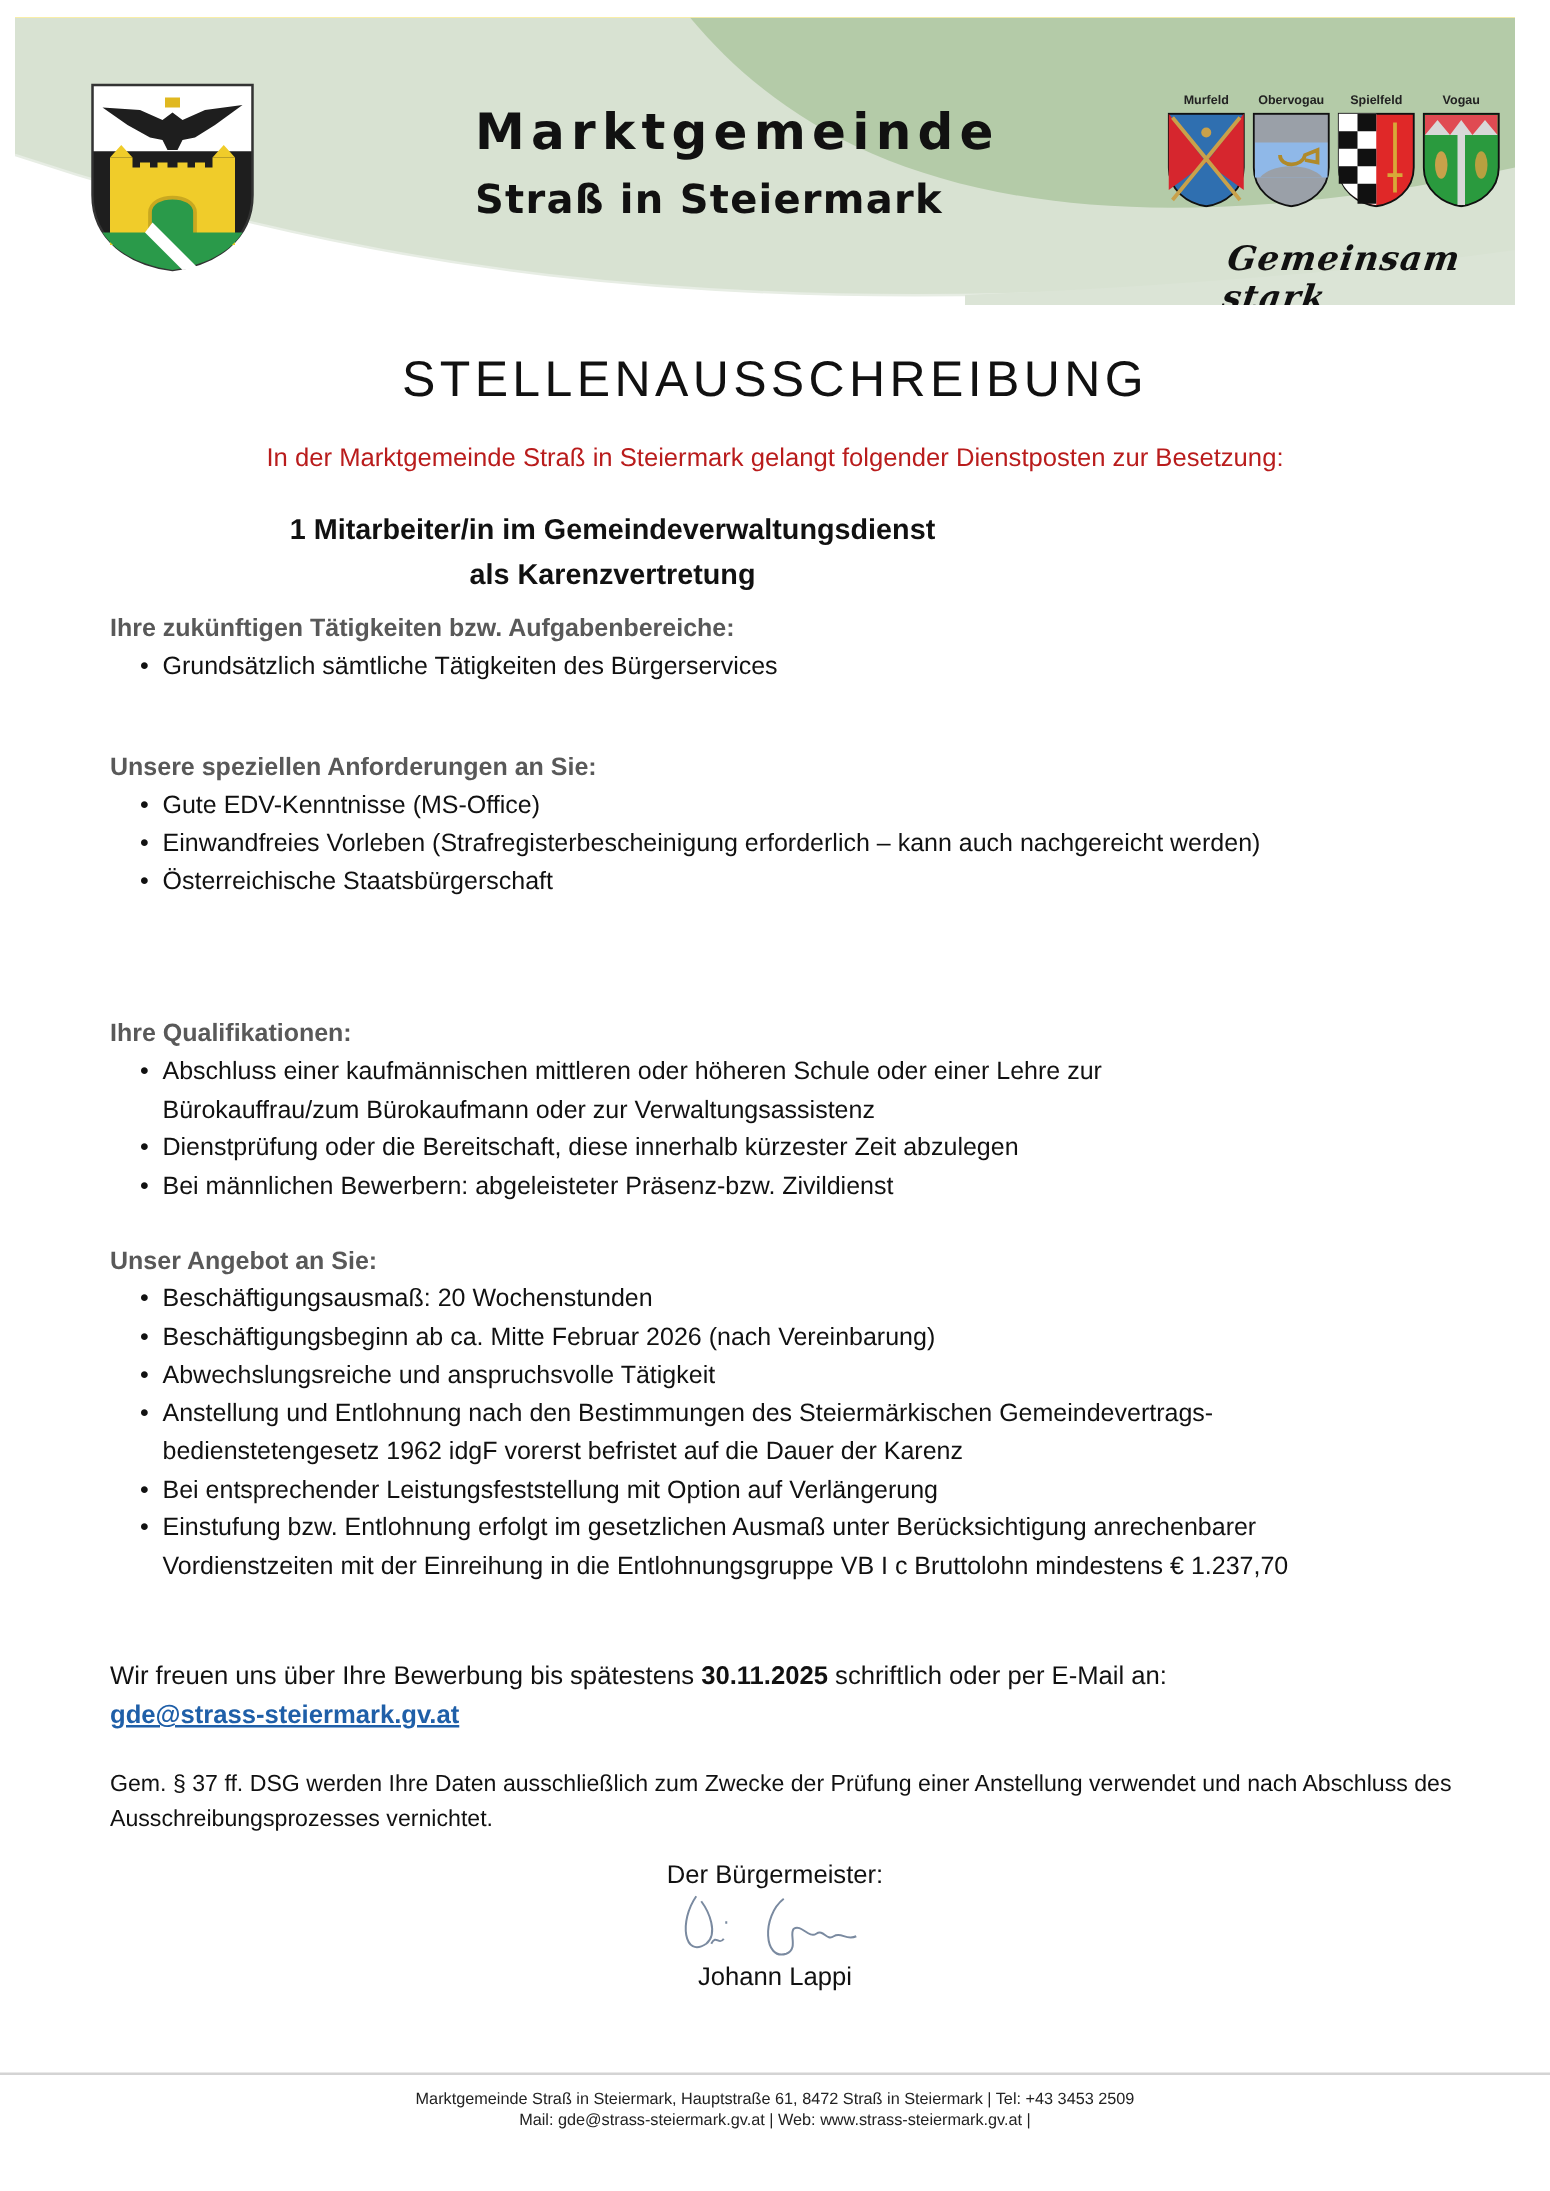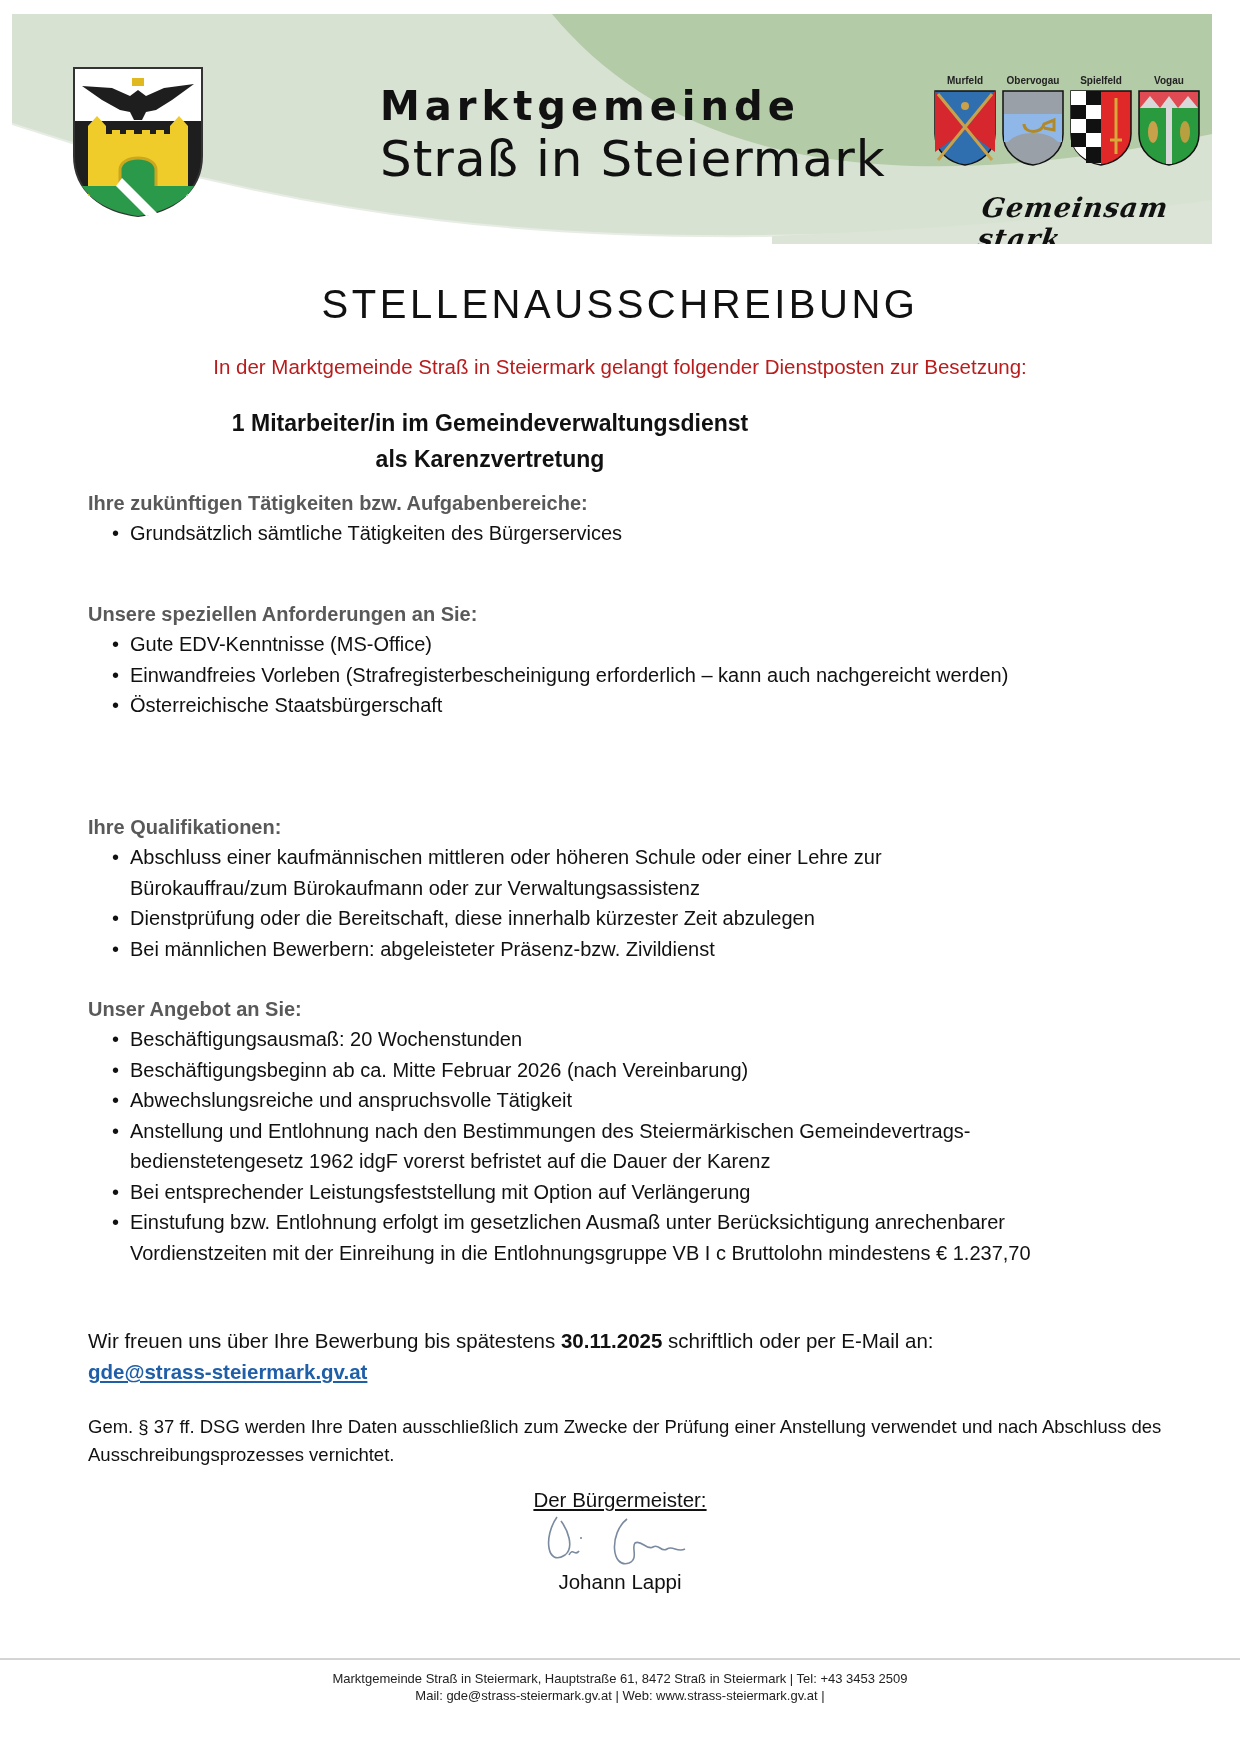--- a/index.html
+++ b/index.html
@@ -5,21 +5,21 @@
   * { box-sizing: border-box; margin: 0; padding: 0; }
   html, body { width: 1240px; height: 1753px; background: #ffffff; overflow: hidden; }
   body { font-family: "Liberation Sans", sans-serif; color: #111; position: relative; }
 
   
   .banner { position: absolute; left: 12px; top: 14px; width: 1200px; height: 230px; overflow: hidden; background: #fde047; }
   .banner svg.bg { position: absolute; left: 0; top: 0; }
   .crest-main { position: absolute; left: 60px; top: 52px; width: 132px; height: 152px; }
   .title-block { position: absolute; left: 368px; top: 66px; }
   .title-line1 { font-family: "DejaVu Sans", sans-serif; font-weight: 700; font-size: 40px; letter-spacing: 5px; color: #111; line-height: 52px; }
-  .title-line2 { font-family: "DejaVu Sans", sans-serif; font-weight: 400; font-size: 50px; letter-spacing: 1px; color: #111; line-height: 54px; }
+  .title-line2 { font-family: "DejaVu Sans", sans-serif; font-weight: 700; font-size: 32px; letter-spacing: 1px; color: #111; line-height: 54px; }
   .crests { position: absolute; left: 920px; top: 60px; width: 270px; }
   .crest-col { position: absolute; top: 0; width: 66px; text-align: center; }
   .crest-label { font-size: 10px; font-weight: 700; color: #222; line-height: 14px; white-space: nowrap; }
   .crest-col svg { display: block; margin: 2px auto 0; }
   .motto { position: absolute; left: 968px; top: 178px; font-family: "DejaVu Serif", serif; font-style: italic; font-weight: 700; font-size: 27px; color: #111; transform: skewX(-8deg); letter-spacing: 1px; }
 
   
   .doc-title { position: absolute; left: 0; width: 1240px; top: 282px; text-align: center; font-weight: 400; font-size: 40px; letter-spacing: 3.5px; color: #111; }
   .intro { position: absolute; left: 0; width: 1240px; top: 355px; text-align: center; font-size: 20.5px; color: #b91c1c; }
   .position { position: absolute; left: 0; width: 980px; top: 405px; text-align: center; font-weight: 700; font-size: 23px; line-height: 36px; color: #111; }
@@ -29,21 +29,21 @@
   .bullets { list-style: none; }
   .bullets li { position: relative; padding-left: 42px; font-size: 20px; line-height: 30.5px; color: #111; }
   .bullets li::before { content: "\2022"; position: absolute; left: 24px; top: 0; }
 
   .apply { position: absolute; left: 88px; top: 1325px; font-size: 20.5px; line-height: 31px; color: #111; }
   .apply b { font-weight: 700; }
   .email-link { color: #1f5fa8; font-weight: 700; text-decoration: underline; }
   .privacy { position: absolute; left: 88px; width: 1080px; top: 1413px; font-size: 18.5px; line-height: 28px; color: #111; }
 
   .signature-block { position: absolute; left: 0; width: 1240px; top: 1485px; text-align: center; }
-  .sig-role { font-size: 20.5px; line-height: 30px; text-decoration: underline; }
+  .sig-role { font-size: 20.5px; line-height: 30px; }
   .sig-svg { display: block; margin: -8px auto 0; }
   .sig-name { font-size: 20.5px; line-height: 30px; margin-top: -6px; }
 
   
   .footer-rule { position: absolute; left: 0; top: 1658px; width: 1240px; height: 2px; background: #d4d4d4; }
   .footer { position: absolute; left: 0; width: 1240px; top: 1670px; text-align: center; font-size: 13px; line-height: 17px; color: #222; }
 </style>
 </head>
 <body>
 

